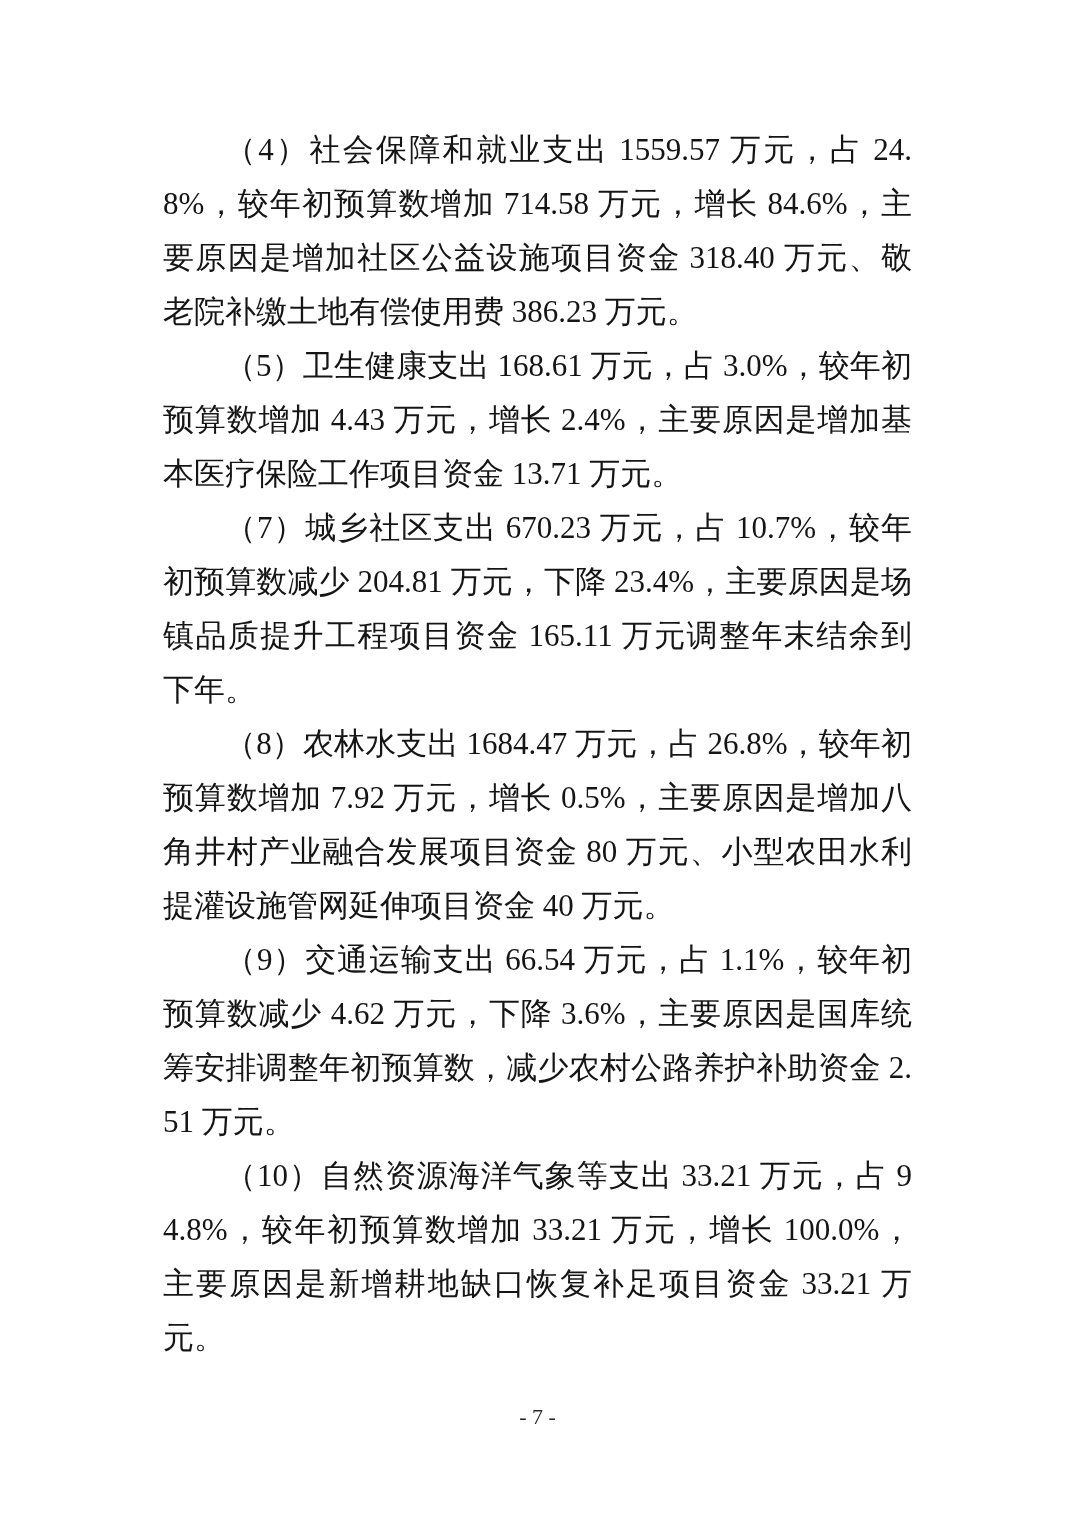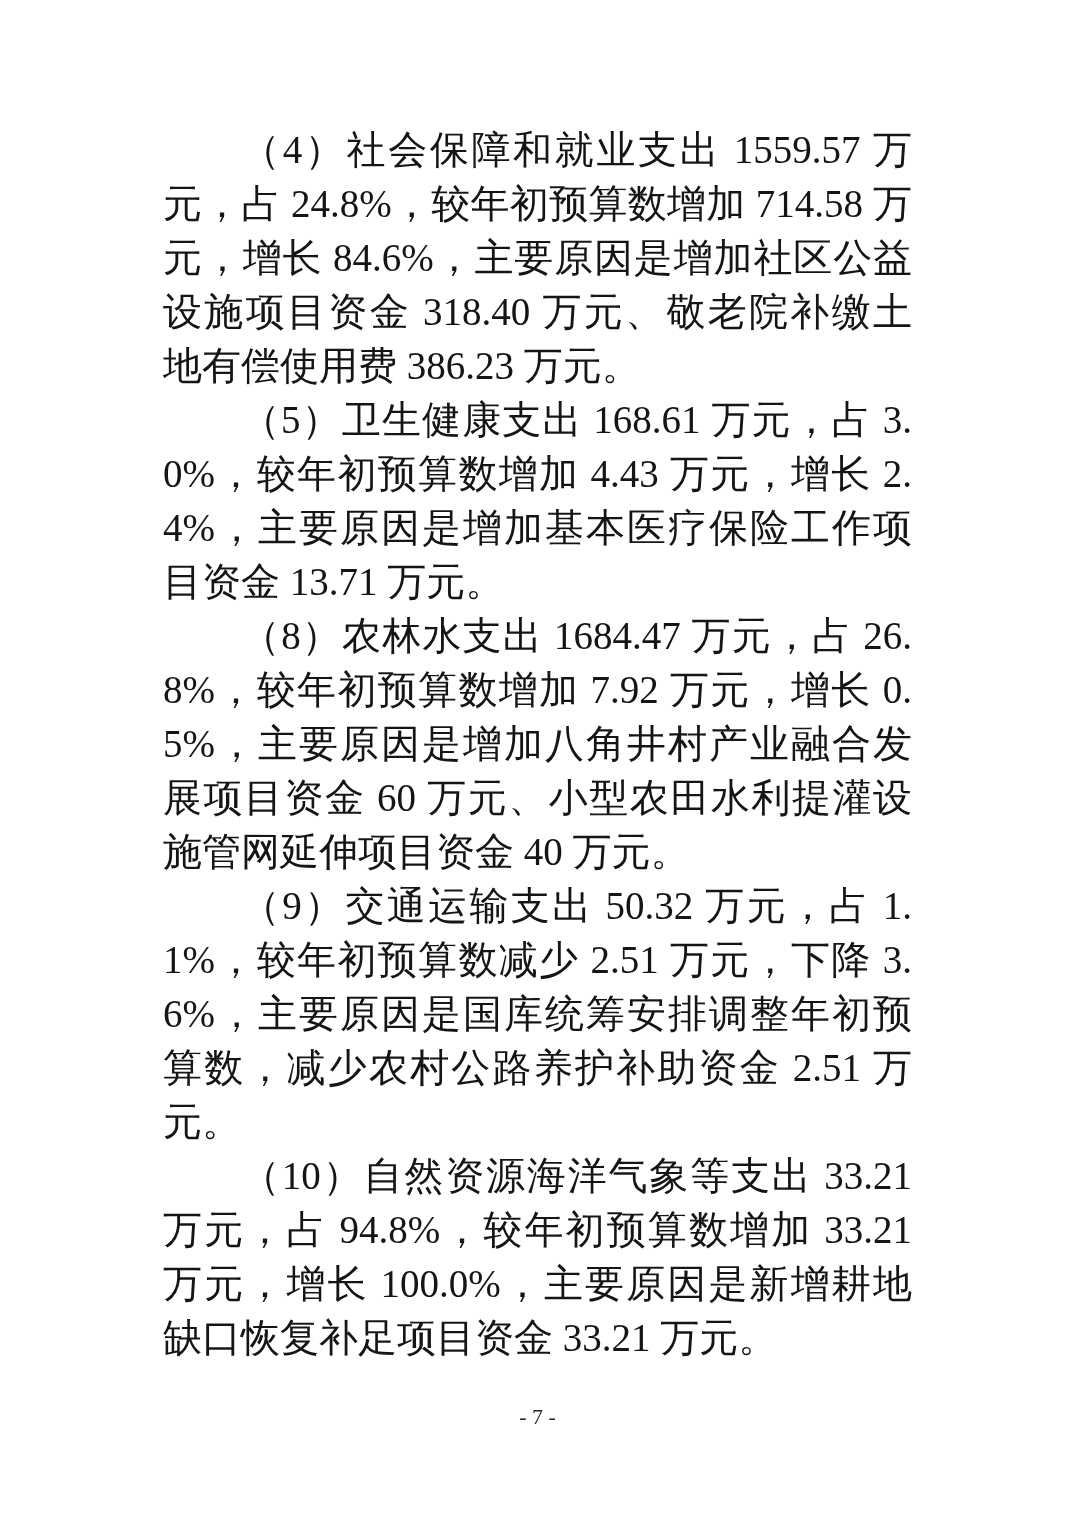--- a/index.html
+++ b/index.html
@@ -19,21 +19,21 @@
   }
   .content {
     position: absolute;
     left: 163px;
     top: 123px;
     width: 749px;
   }
   .content p {
     margin: 0;
     padding: 0;
-    font-size: 39px;
+    font-size: 31px;
     line-height: 54px;
     text-align: justify;
     text-justify: inter-ideograph;
     text-indent: 2em;
     word-break: break-all;
   }
   .footer {
     position: absolute;
     left: 0;
     right: 0;
@@ -45,21 +45,22 @@
     font-family: "Liberation Serif", "DejaVu Serif", serif;
   }
 </style>
 </head>
 <body>
 
 <div class="page">
   <div class="content">
     <p>（4）社会保障和就业支出 1559.57 万元，占 24.8%，较年初预算数增加 714.58 万元，增长 84.6%，主要原因是增加社区公益设施项目资金 318.40 万元、敬老院补缴土地有偿使用费 386.23 万元。</p>
     <p>（5）卫生健康支出 168.61 万元，占 3.0%，较年初预算数增加 4.43 万元，增长 2.4%，主要原因是增加基本医疗保险工作项目资金 13.71 万元。</p>
-    <p>（8）农林水支出 1684.47 万元，占 26.8%，较年初预算数增加 7.92 万元，增长 0.5%，主要原因是增加八角井村产业融合发展项目资金 60 万元、小型农田水利提灌设施管网延伸项目资金 40 万元。</p>
-    <p>（9）交通运输支出 50.32 万元，占 1.1%，较年初预算数减少 2.51 万元，下降 3.6%，主要原因是国库统筹安排调整年初预算数，减少农村公路养护补助资金 2.51 万元。</p>
+    <p>（7）城乡社区支出 670.23 万元，占 10.7%，较年初预算数减少 204.81 万元，下降 23.4%，主要原因是场镇品质提升工程项目资金 165.11 万元调整年末结余到下年。</p>
+    <p>（8）农林水支出 1684.47 万元，占 26.8%，较年初预算数增加 7.92 万元，增长 0.5%，主要原因是增加八角井村产业融合发展项目资金 80 万元、小型农田水利提灌设施管网延伸项目资金 40 万元。</p>
+    <p>（9）交通运输支出 66.54 万元，占 1.1%，较年初预算数减少 4.62 万元，下降 3.6%，主要原因是国库统筹安排调整年初预算数，减少农村公路养护补助资金 2.51 万元。</p>
     <p>（10）自然资源海洋气象等支出 33.21 万元，占 94.8%，较年初预算数增加 33.21 万元，增长 100.0%，主要原因是新增耕地缺口恢复补足项目资金 33.21 万元。</p>
   </div>
 
   <div class="footer">
     <span>- 7 -</span>
   </div>
 </div>
 
 </body></html>

